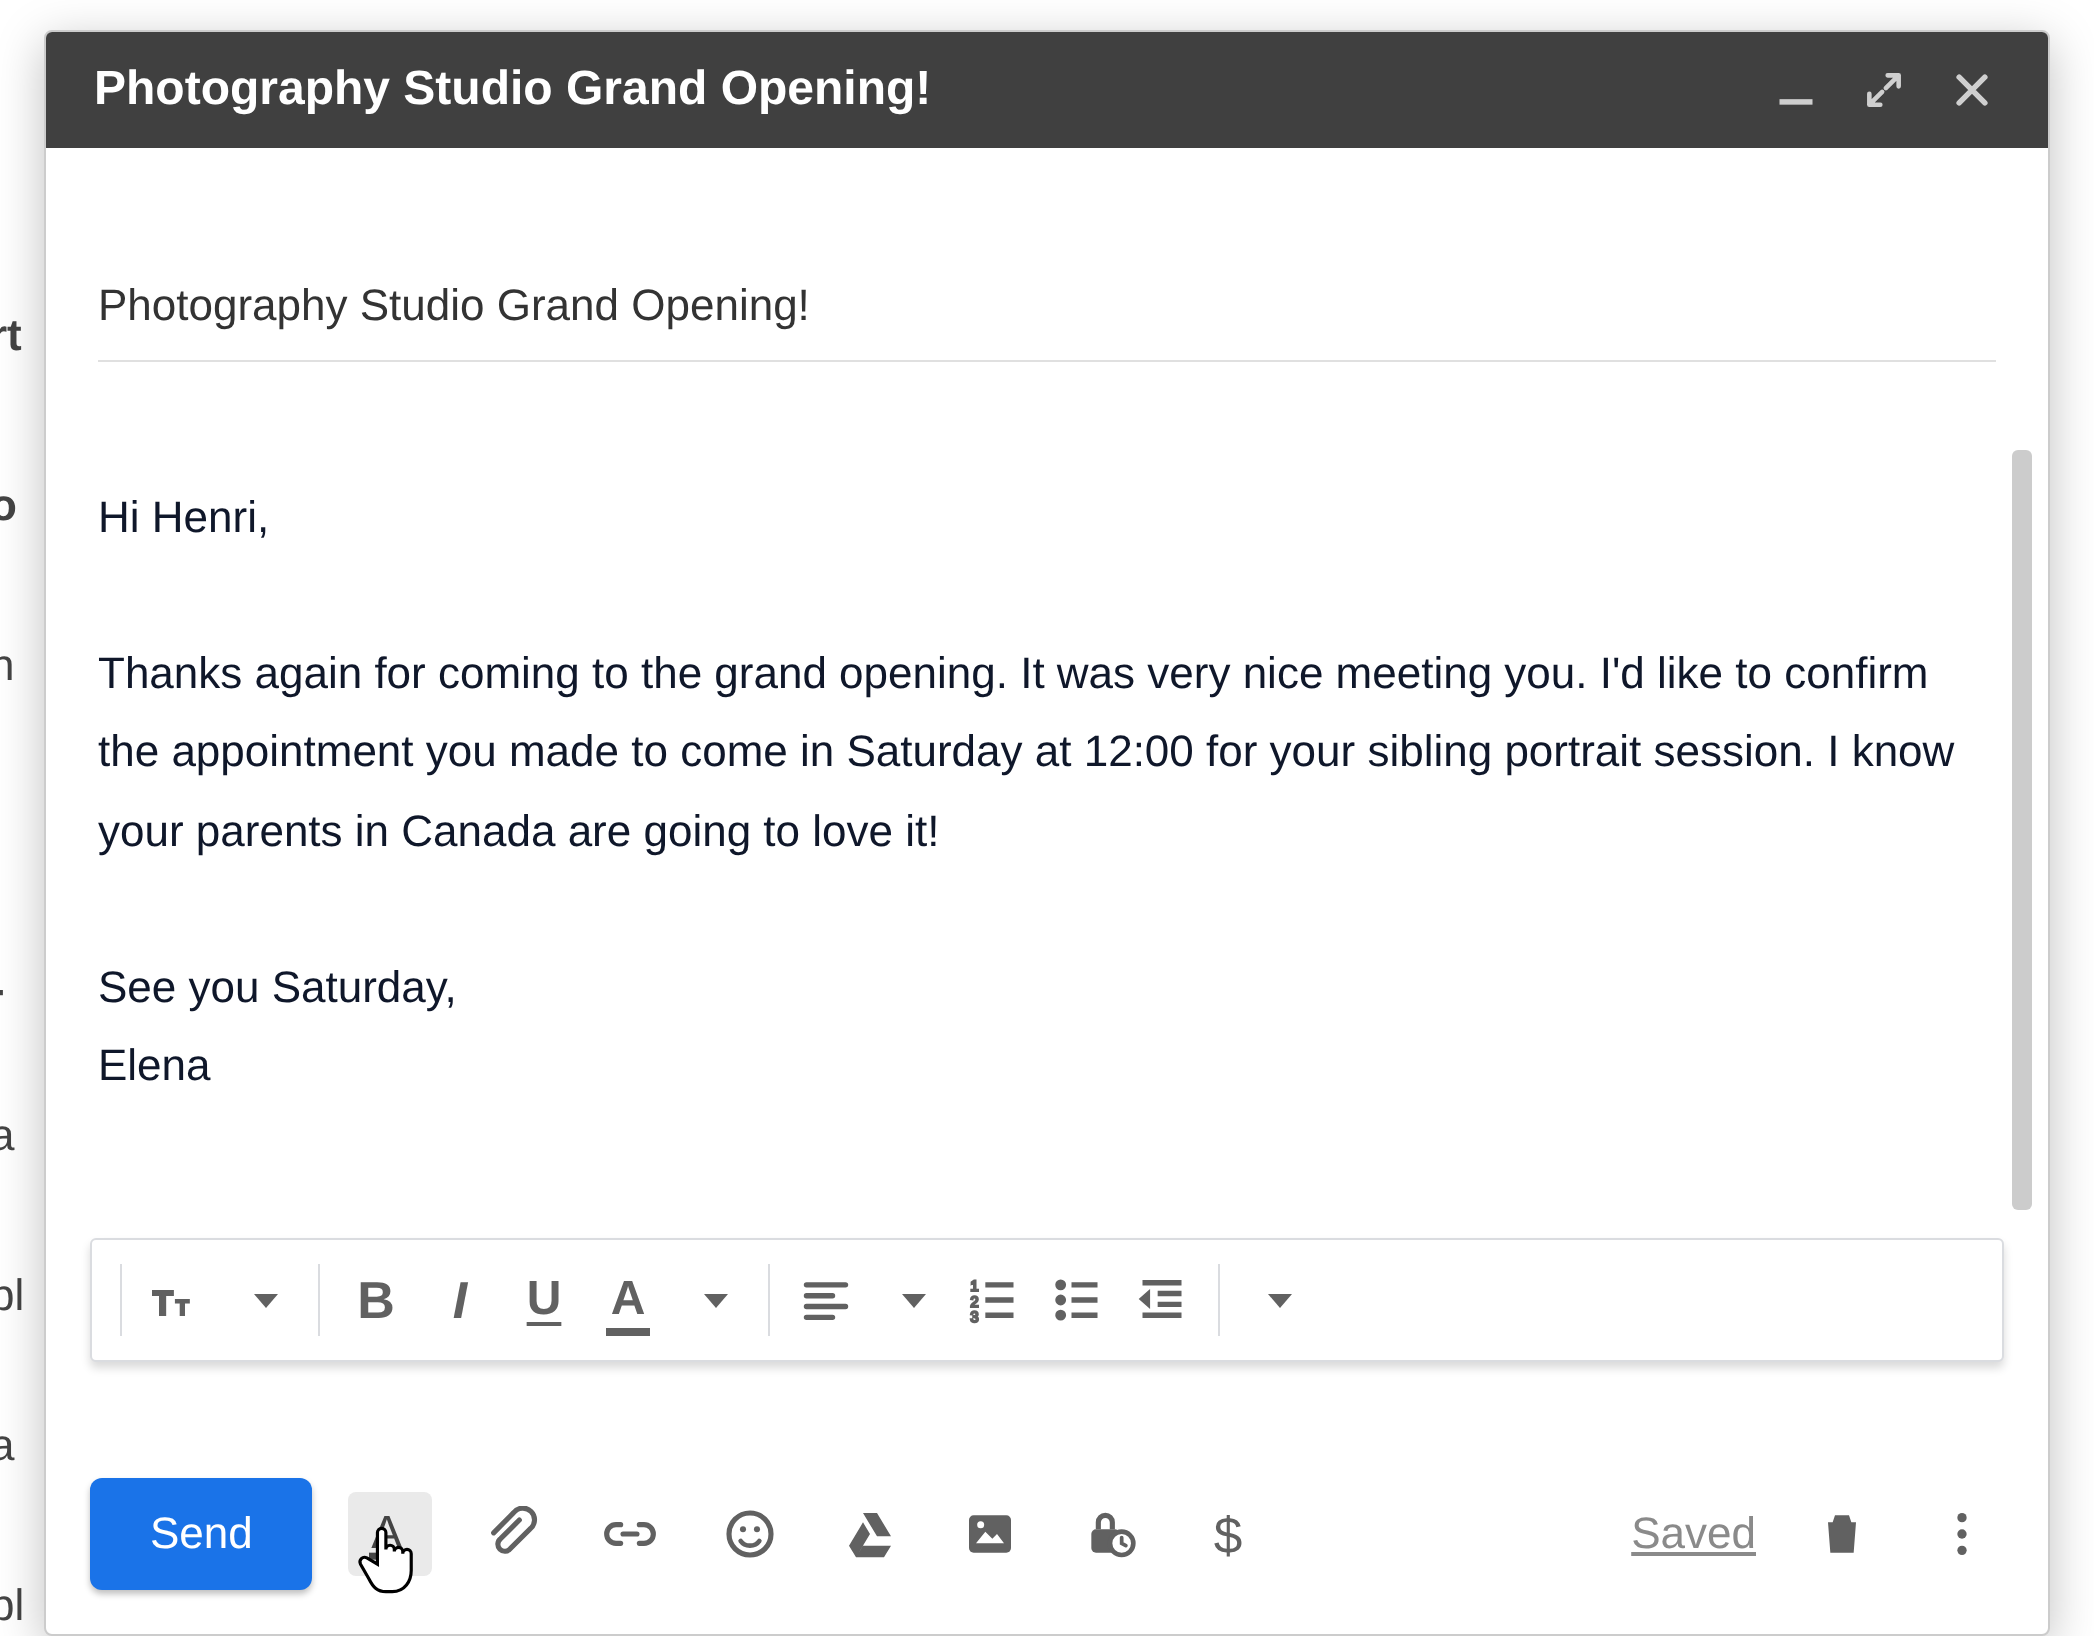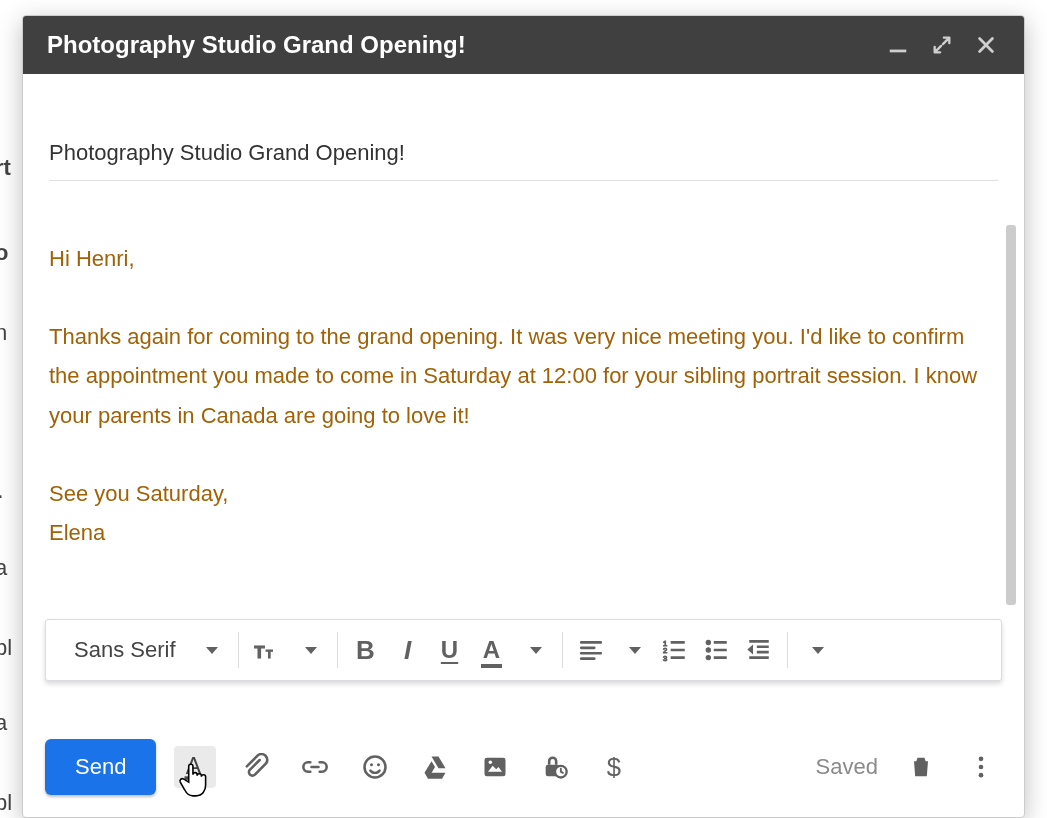--- a/index.html
+++ b/index.html
@@ -67,21 +67,21 @@
   }
 
   .body-wrap {
     position: relative;
     padding: 18px 26px 10px 26px;
     flex: 1;
   }
   .body-text {
     font-size: 22px;
     line-height: 1.78;
-    color: #a16207;
+    color: #0f172a;
     white-space: pre-wrap;
     min-height: 320px;
   }
   .scrollbar-hint {
     position: absolute;
     right: 8px;
     top: 4px;
     width: 10px;
     height: 380px;
     background: #ccc;
@@ -173,21 +173,21 @@
     justify-content: center;
     cursor: pointer;
     border-radius: 4px;
     color: #616161;
   }
   .tool-btn.active {
     background: #eaeaea;
   }
   .tool-btn svg { width: 28px; height: 28px; }
   .spacer { flex: 1; }
-  .saved-label { color: #8a8a8a; font-size: 22px; margin-right: 4px;}
+  .saved-label { color: #8a8a8a; font-size: 22px; margin-right: 4px; text-decoration: underline;}
   .cursor-hand {
     position: absolute;
     left: 154px;
     bottom: 18px;
     width: 34px;
     height: 38px;
     pointer-events: none;
   }
 </style>
 </head>
@@ -231,26 +231,20 @@
     <div class="body-text">Hi Henri,
 
 Thanks again for coming to the grand opening. It was very nice meeting you. I'd like to confirm the appointment you made to come in Saturday at 12:00 for your sibling portrait session. I know your parents in Canada are going to love it!
 
 See you Saturday,
 Elena</div>
     <div class="scrollbar-hint"></div>
   </div>
 
   <div class="format-toolbar">
-    <div class="fmt-group">
-      <span class="font-name">Sans Serif</span>
-      <div class="fmt-btn">
-          <span class="caret-down"></span>
-        </div>
-    </div>
     <div class="fmt-sep"></div>
 
     <div class="fmt-group">
       <div class="fmt-btn">
         <svg viewBox="0 0 24 24">
           <text x="0" y="19" font-size="16" font-weight="700" fill="#616161">T</text>
           <text x="11" y="19" font-size="10" font-weight="700" fill="#616161">T</text>
         </svg>
       </div>
       <div class="fmt-btn">

